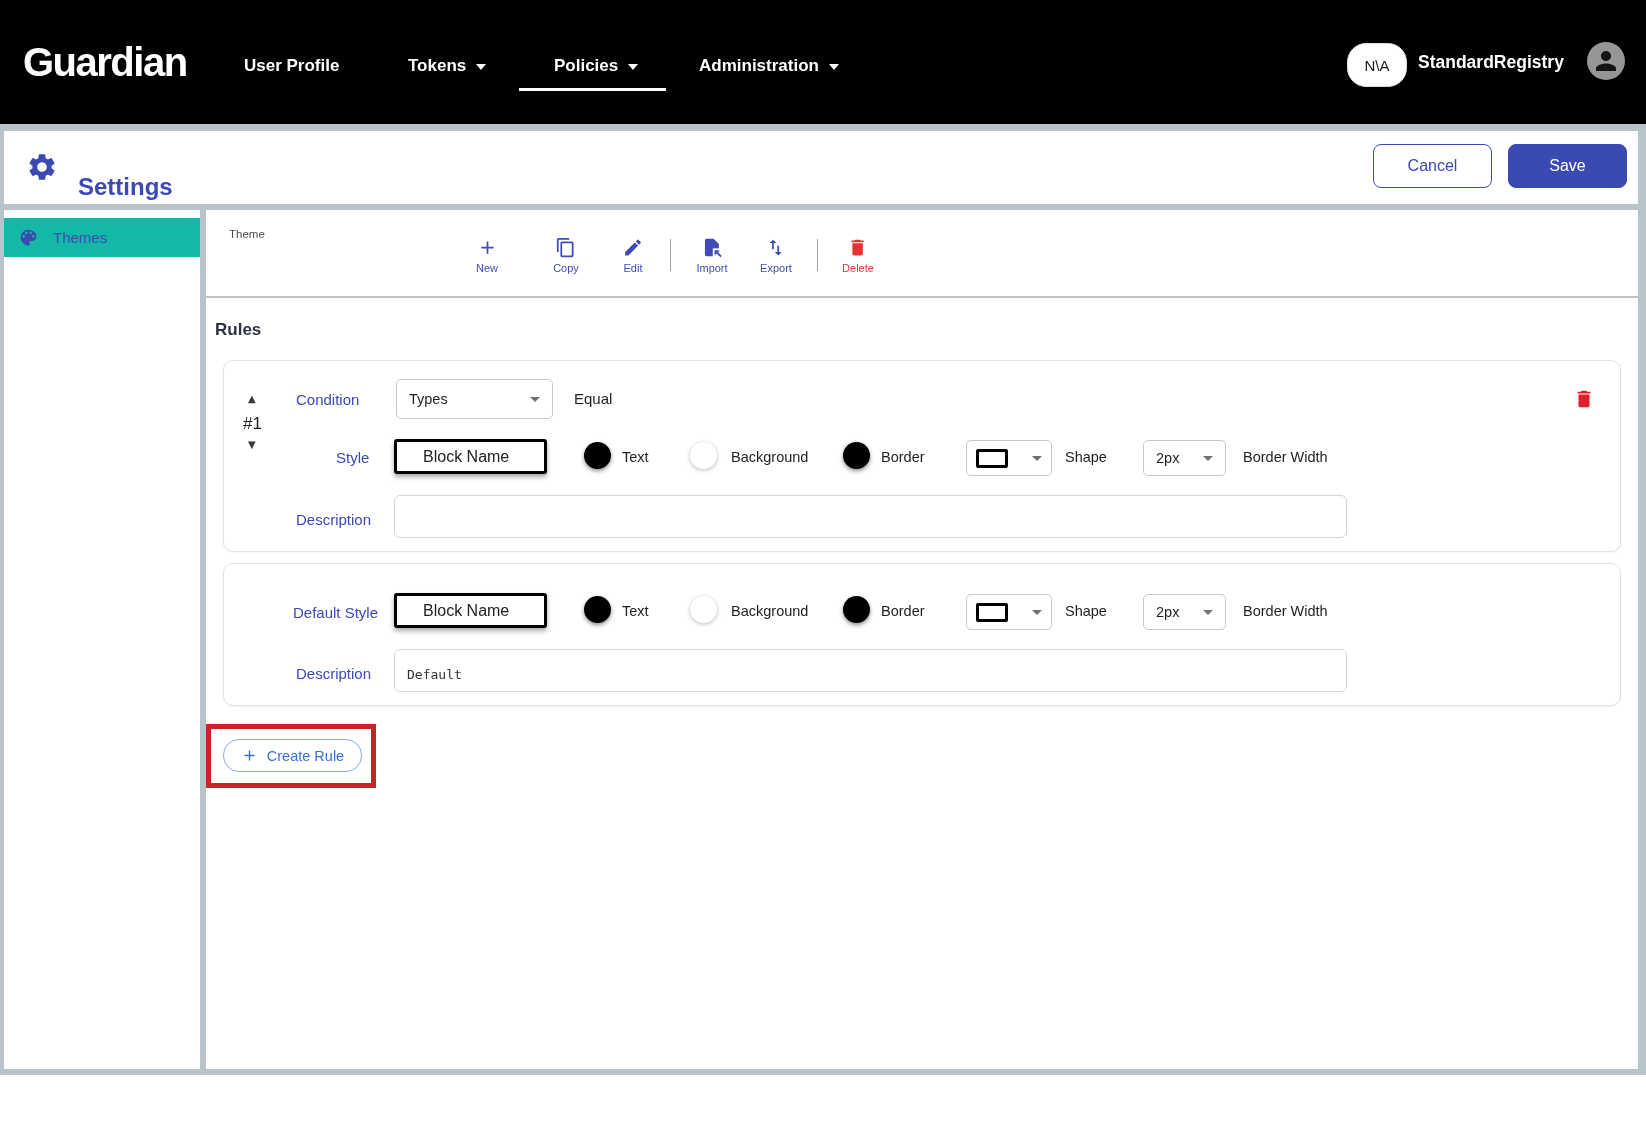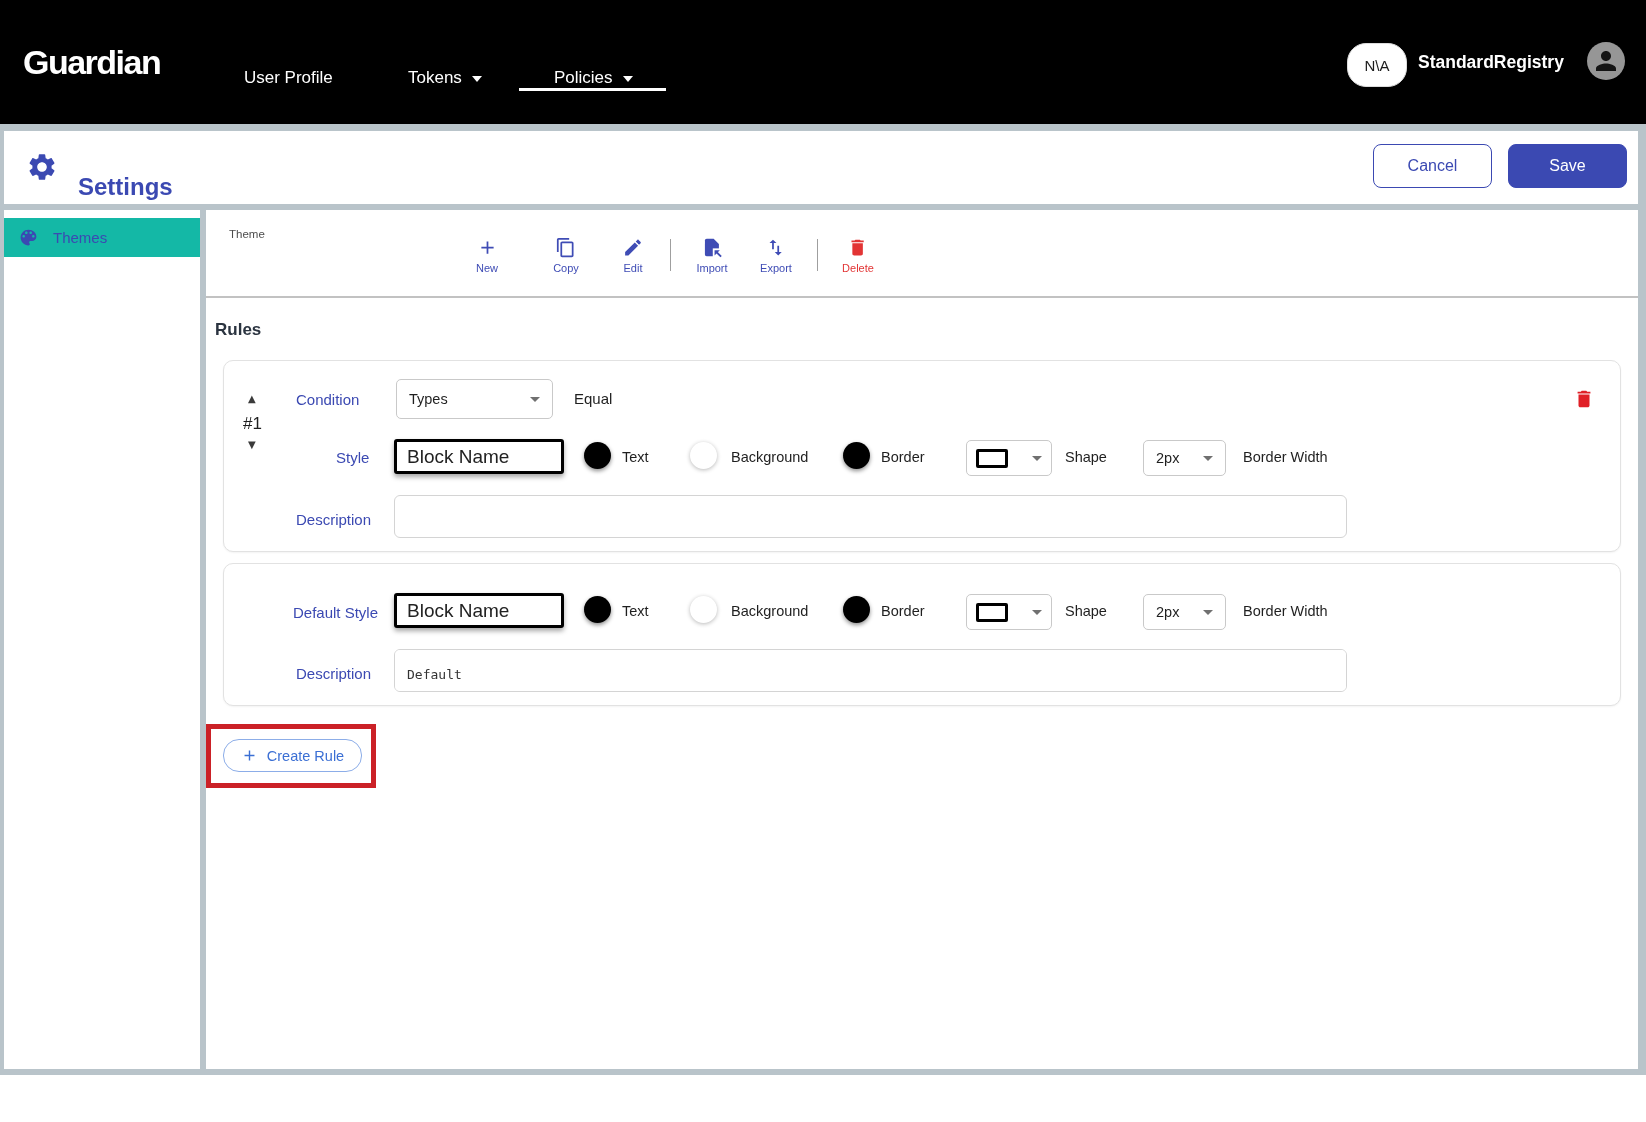--- a/index.html
+++ b/index.html
@@ -3,23 +3,23 @@
 <meta charset="utf-8">
 <style>
   * { box-sizing: border-box; margin: 0; padding: 0; }
   html,body { background:#fff; }
   body { font-family: "Liberation Sans", sans-serif; }
   .canvas { position:relative; width:1646px; height:1122px; background:#fff; overflow:hidden; }
 
   
   .navbar { position:absolute; left:0; top:0; width:1646px; height:124px; background:#000; }
   .brand { position:absolute; left:23px; top:0; height:124px; display:flex; align-items:center;
-           color:#fff; font-size:34px; font-weight:700; letter-spacing:-1.5px; cursor:pointer; }
-  .nav-item { position:absolute; top:16px; height:124px; display:flex; align-items:center; gap:10px;
-              color:#fff; font-size:17px; font-weight:400; cursor:pointer; }
+           color:#fff; font-size:40px; font-weight:700; letter-spacing:-1.5px; cursor:pointer; }
+  .nav-item { position:absolute; top:4px; height:124px; display:flex; align-items:center; gap:10px;
+              color:#fff; font-size:17px; font-weight:700; cursor:pointer; }
   .nav-caret { width:0; height:0; border-left:5px solid transparent; border-right:5px solid transparent;
                border-top:6px solid #fff; margin-top:2px; }
   .nav-underline { position:absolute; left:519px; top:88px; width:147px; height:3px; background:#fff; }
   .pill { position:absolute; left:1347px; top:43px; width:60px; height:44px; border-radius:19px;
           background:#fff; border:1px solid #dcdcdc; color:#1c1c1c; font-size:15px;
           display:flex; align-items:center; justify-content:center; }
   .username { position:absolute; left:1418px; top:0; height:124px; display:flex; align-items:center;
               color:#fff; font-size:17.5px; font-weight:700; }
   .avatar { position:absolute; left:1587px; top:42px; width:38px; height:38px; border-radius:50%;
             background:#969696; display:flex; align-items:center; justify-content:center; cursor:pointer; overflow:hidden; }
@@ -70,22 +70,22 @@
   .card1 { top:360px; height:192px; }
   .card2 { top:563px; height:143px; }
   .f-label { position:absolute; font-size:15px; font-weight:500; color:#3b49b2; white-space:nowrap; }
   .plain-label { position:absolute; font-size:14.5px; color:#1f1f1f; white-space:nowrap; }
   .order-arrow { position:absolute; font-family:"DejaVu Sans", sans-serif; font-size:10px; color:#3a3a3a;
                  background:none; border:none; cursor:pointer; line-height:10px; }
   .rule-index { position:absolute; font-size:17px; color:#1f1f1f; }
   .sel { position:absolute; border:1px solid #c9c9c9; border-radius:5px; background:#fff; display:flex;
          align-items:center; justify-content:space-between; padding:0 12px; font-size:14.5px;
          color:#1f1f1f; cursor:pointer; }
-  .block-input { position:absolute; width:170px; height:35px; border:3px solid #000; border-radius:3px;
-                 background:#fff; font-size:19px; padding:0 10px; font-family:"Liberation Sans", sans-serif;
+  .block-input { position:absolute; width:153px; height:35px; border:3px solid #000; border-radius:3px;
+                 background:#fff; font-size:16px; padding:0 26px; font-family:"Liberation Sans", sans-serif;
                  box-shadow:0 3px 5px rgba(0,0,0,0.35); color:#1f1f1f; }
   .block-input::placeholder { color:#222; opacity:1; }
   .swatch { position:absolute; width:27px; height:27px; border-radius:50%; cursor:pointer; border:none; }
   .swatch.black { background:#000; box-shadow:0 2px 4px rgba(0,0,0,0.45); }
   .swatch.white { background:#fff; box-shadow:0 1px 4px rgba(0,0,0,0.28); }
   .shape-rect { width:32px; height:19px; border:3px solid #000; border-radius:2px; background:#fff; }
   .desc-input { position:absolute; left:170px; width:953px; height:43px; border:1px solid #d4d4d4;
                 border-radius:6px; background:#fff; font-size:14px; padding:0 12px; color:#333;
                 font-family:"Liberation Sans", sans-serif; }
   .desc-area { position:absolute; left:170px; width:953px; height:43px; border:1px solid #d4d4d4;
@@ -111,20 +111,24 @@
       <span>User Profile</span>
     </a>
     <a class="nav-item" style="left:408px">
       <span>Tokens</span>
       <i class="nav-caret"></i>
     </a>
     <a class="nav-item" style="left:554px">
       <span>Policies</span>
       <i class="nav-caret"></i>
     </a>
+    <a class="nav-item" style="left:699px">
+      <span>Administration</span>
+      <i class="nav-caret"></i>
+    </a>
     <div class="nav-underline"></div>
 
     <span class="pill">N\A</span>
     <span class="username">StandardRegistry</span>
     <span class="avatar">
       <svg width="30" height="30" viewBox="0 0 24 24">
         <path fill="#141414" d="M12 12c2.21 0 4-1.79 4-4s-1.79-4-4-4-4 1.79-4 4 1.79 4 4 4zm0 2c-2.67 0-8 1.34-8 4v2h16v-2c0-2.66-5.33-4-8-4z"></path>
       </svg>
     </span>
   </header>

